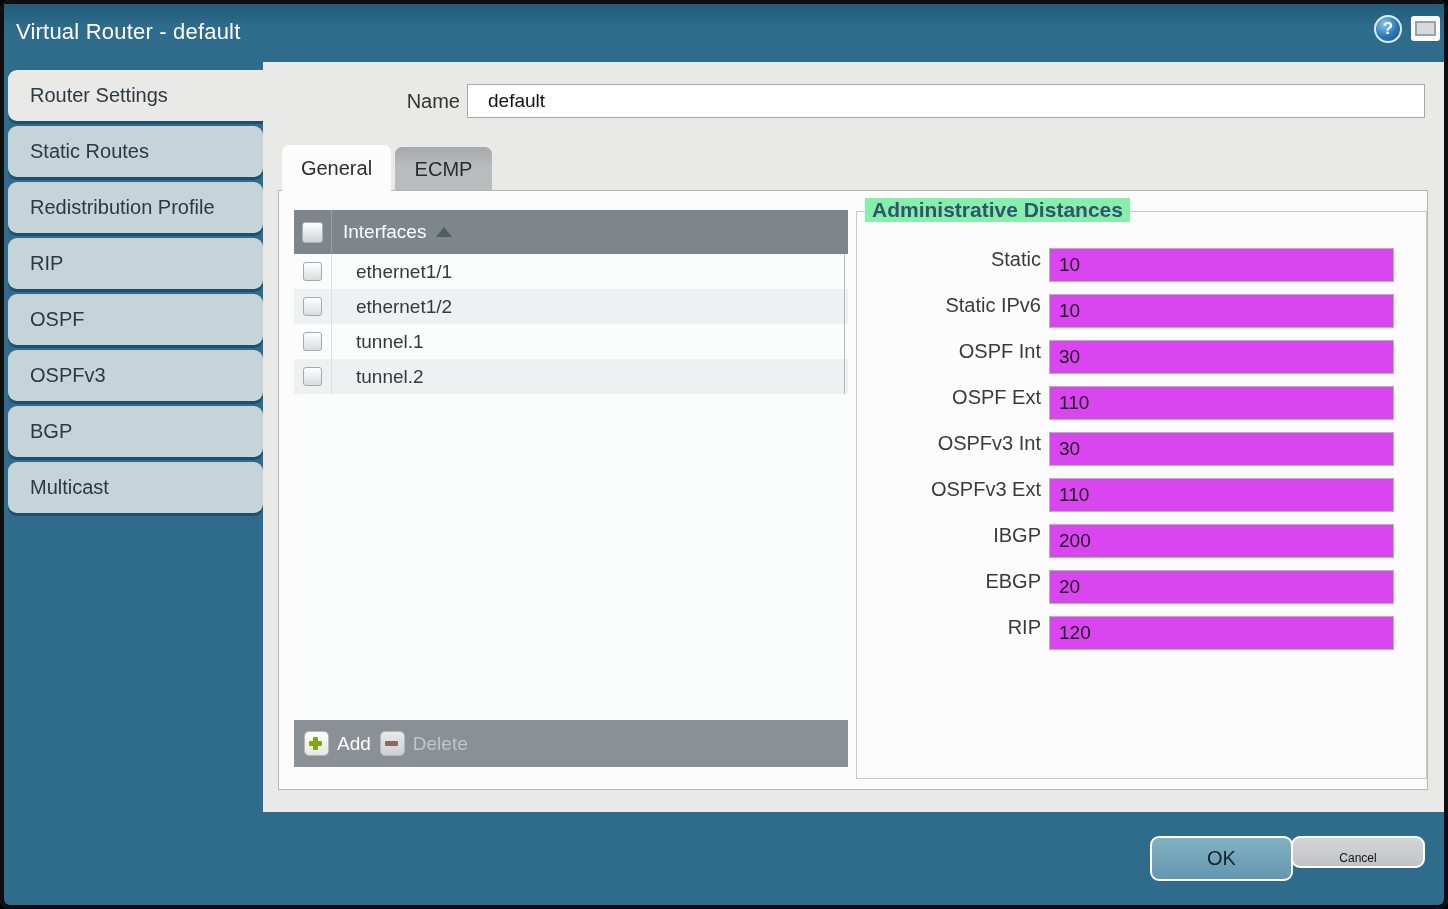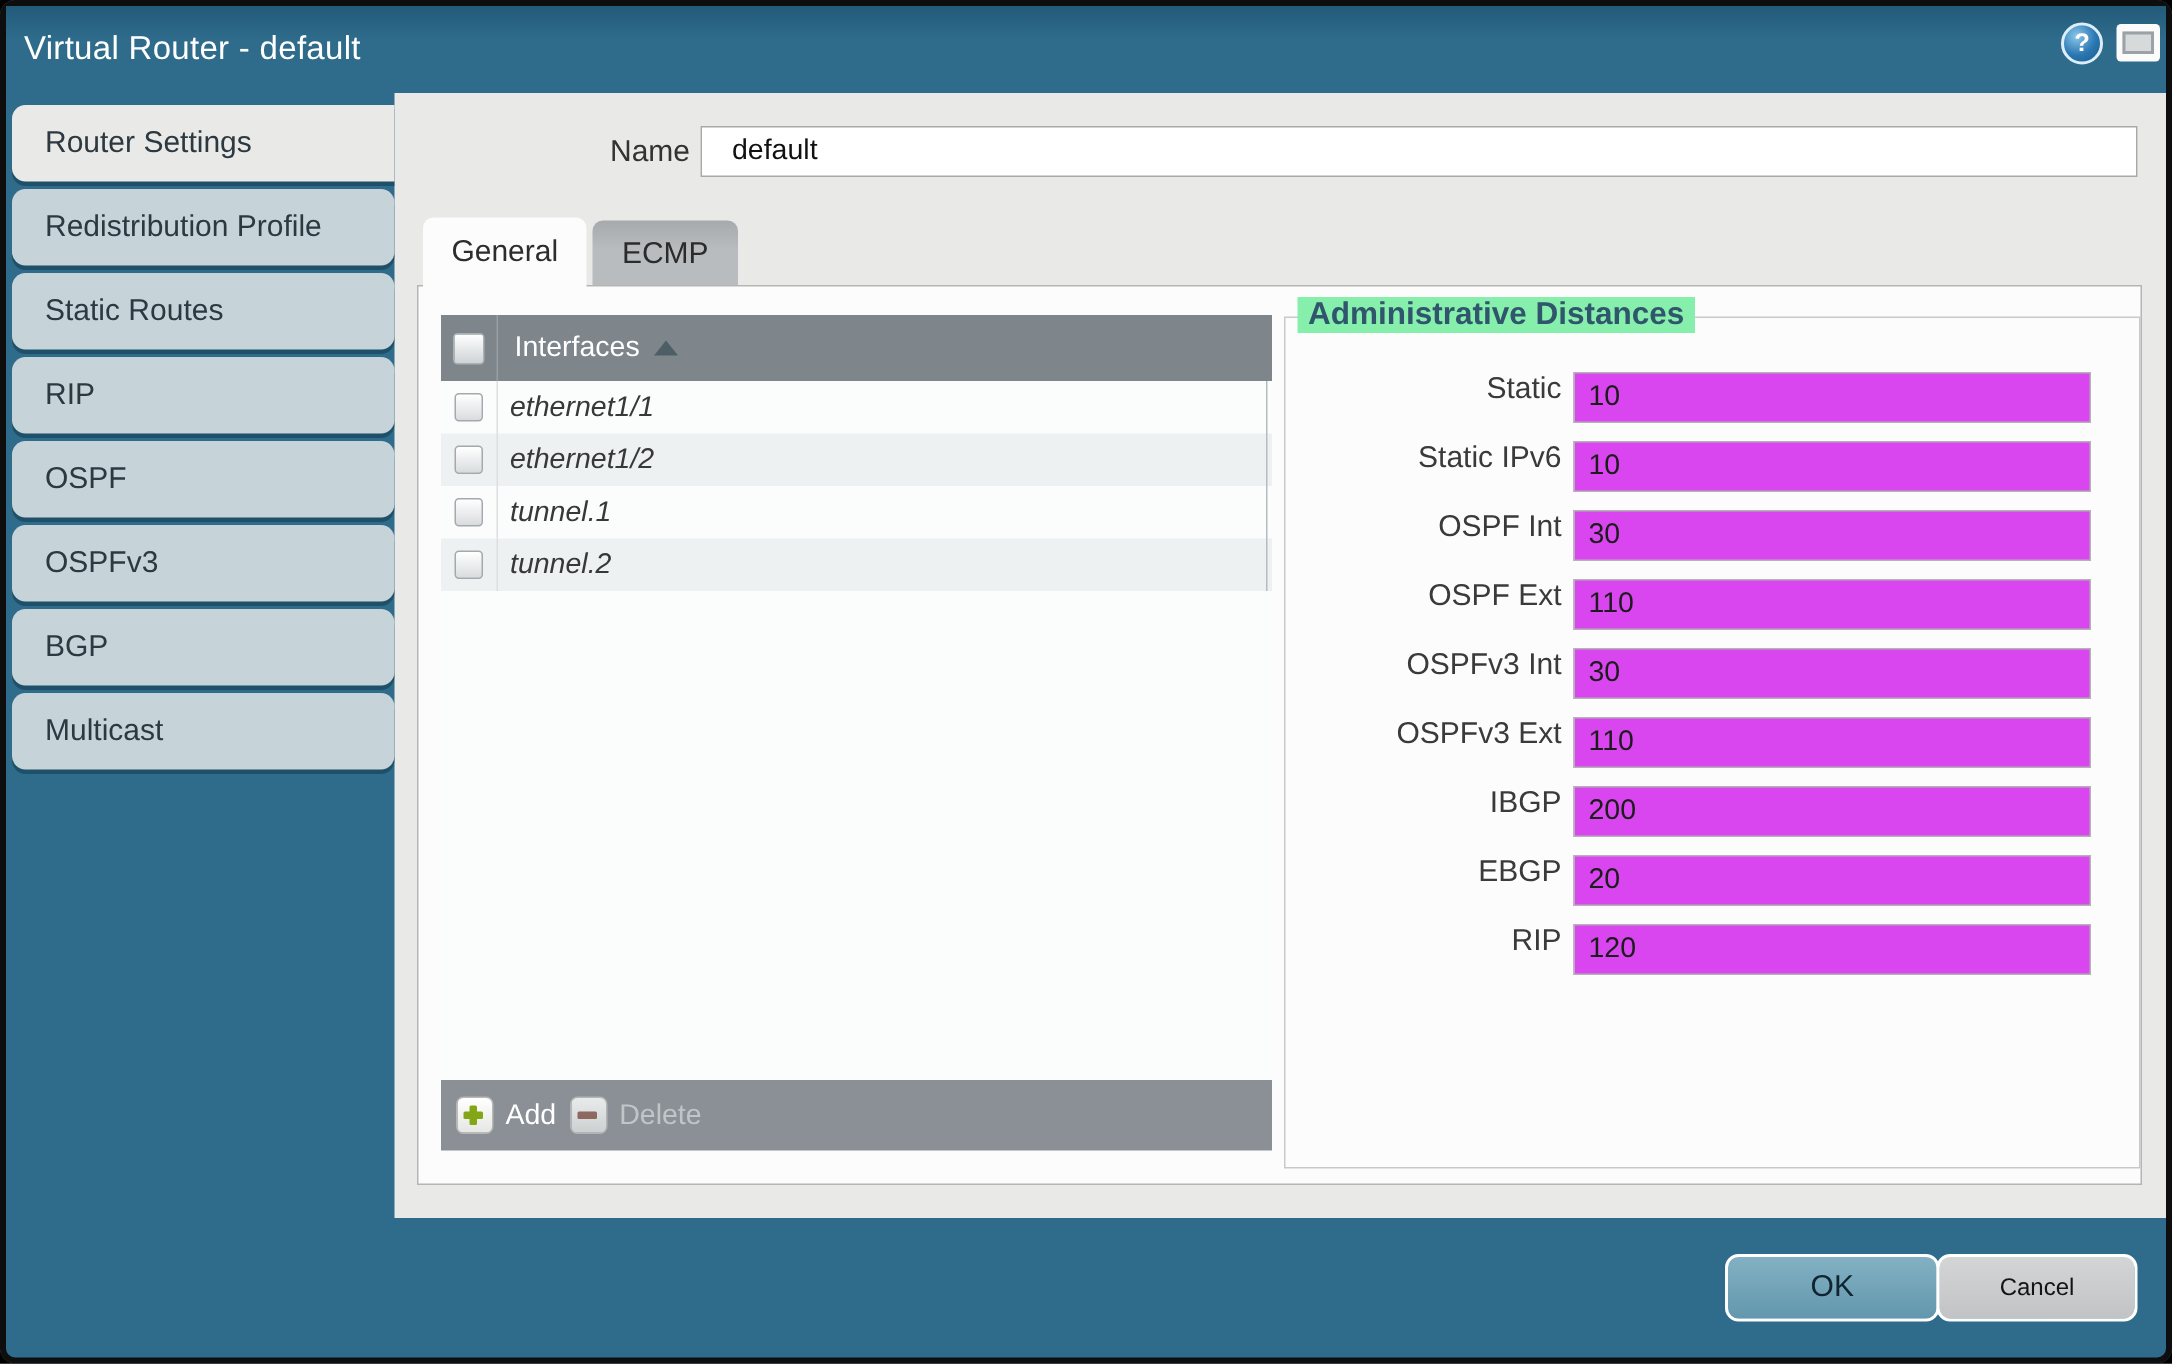--- a/index.html
+++ b/index.html
@@ -49,21 +49,21 @@
   .tbl-head .cb-col{border-right:1px solid #989fa4;}
   .head-cb{width:19px;height:19px;background:linear-gradient(180deg,#ffffff,#ced3d5);
            border:1px solid #abb1b5;border-radius:3px;cursor:pointer;}
   .head-label{color:#fff;font-size:19px;margin-left:11px;}
   .sort-asc{margin-left:10px;width:0;height:0;border-left:8px solid transparent;
             border-right:8px solid transparent;border-bottom:10px solid #4e5e67;}
   .tbl-row{position:absolute;left:0;right:0;height:35px;display:flex;align-items:center;cursor:pointer;}
   .tbl-row .cb-col{border-right:1px solid #dcdfe0;}
   .row-cb{width:17px;height:17px;border:1px solid #a3a9ad;border-radius:3px;
           background:linear-gradient(180deg,#ffffff,#d9dcde);box-shadow:inset 0 1px 0 #fff;cursor:pointer;}
-  .row-label{font-size:19px;color:#383838;margin-left:8px;font-style:italic;}
+  .row-label{font-size:19px;color:#383838;margin-left:24px;}
   .row-a{background:#fbfcfc;} .row-b{background:#eef1f2;}
   .rows-edge{position:absolute;right:3px;top:44px;width:1px;height:140px;background:#b7bbbd;}
   .tbl-foot{position:absolute;left:0;right:0;bottom:0;height:47px;background:#8a9095;display:flex;
             align-items:center;padding-left:10px;box-sizing:border-box;}
   .btn-add,.btn-del{display:flex;align-items:center;cursor:pointer;}
   .btn-del{margin-left:9px;cursor:default;}
   .ico-add{position:relative;width:23px;height:23px;border-radius:5px;
            background:linear-gradient(180deg,#ffffff,#e6e6e4);border:1px solid #b7b7b5;}
   .ico-add .ph{position:absolute;left:4px;top:9px;width:13px;height:5px;background:#83a617;border-radius:1px;}
   .ico-add .pv{position:absolute;left:8px;top:5px;width:5px;height:13px;background:#83a617;border-radius:1px;}
@@ -80,43 +80,43 @@
           font-weight:bold;color:#30556c;}
   .f-rows{padding-top:36px;}
   .f-row{display:flex;align-items:flex-start;margin-bottom:12px;}
   .f-label{width:184px;text-align:right;font-size:20px;color:#3a3a3a;}
   .f-input{margin-left:8px;width:345px;height:34px;border:1px solid #b3b3b3;box-sizing:border-box;
            font-size:19px;padding-left:9px;color:#1c1c1c;background:#d946ef;font-family:inherit;outline:none;}
   
   .btn-ok{position:absolute;left:1150px;top:836px;width:143px;height:45px;
           background:linear-gradient(180deg,#83b1c3,#6297ad);border:2px solid #ffffff;border-radius:9px;
           box-sizing:border-box;text-align:center;line-height:41px;font-size:20px;color:#102530;cursor:pointer;}
-  .btn-cancel{position:absolute;left:1291px;top:836px;width:134px;height:45px;
+  .btn-cancel{position:absolute;left:1291px;top:836px;width:134px;height:32px;
           background:linear-gradient(180deg,#d4d5d7,#c2c3c5);border:2px solid #ffffff;border-radius:9px;
-          box-sizing:border-box;text-align:center;line-height:41px;font-size:16px;color:#141414;cursor:pointer;}
+          box-sizing:border-box;text-align:center;line-height:41px;font-size:12px;color:#141414;cursor:pointer;}
 </style>
 </head>
 <body>
 
 <div class="screen">
 
   <div class="titlebar">
     <div class="title">Virtual Router - default</div>
   </div>
   <div class="help">?</div>
   <div class="winbtn">
     <span class="winbtn-inner"></span>
   </div>
 
   <div class="content"></div>
 
   <div class="sidebar">
     <div class="side-item active">Router Settings</div>
+    <div class="side-item">Static Routes</div>
     <div class="side-item">Redistribution Profile</div>
-    <div class="side-item">Static Routes</div>
     <div class="side-item">RIP</div>
     <div class="side-item">OSPF</div>
     <div class="side-item">OSPFv3</div>
     <div class="side-item">BGP</div>
     <div class="side-item">Multicast</div>
   </div>
 
   <div class="name-label">Name</div>
   <input class="name-input" type="text" value="default" style="">
 

